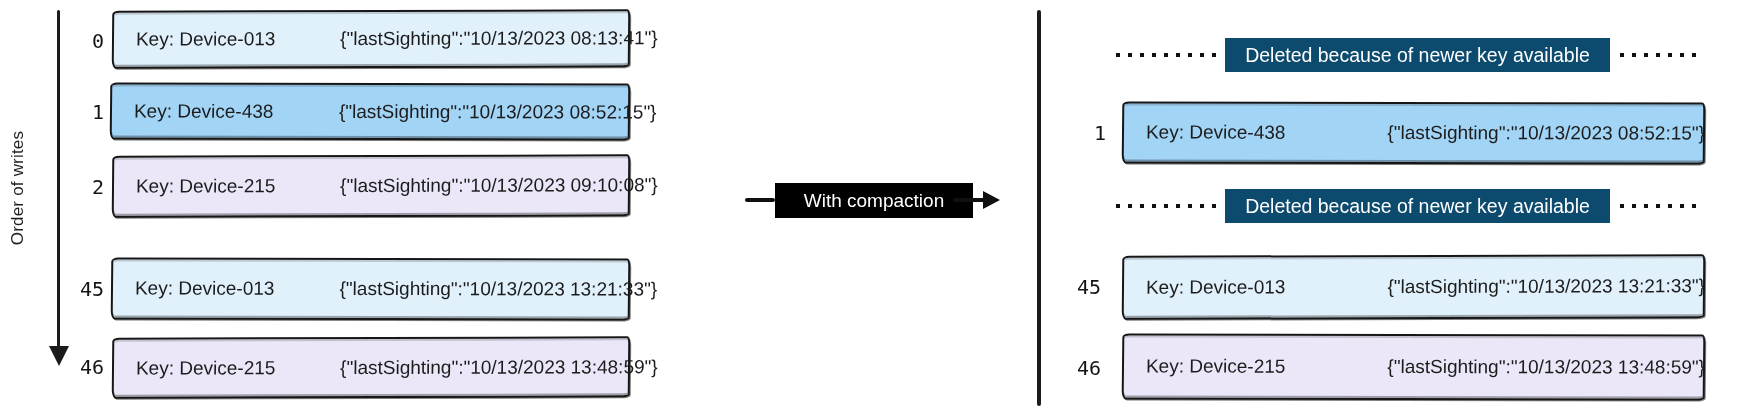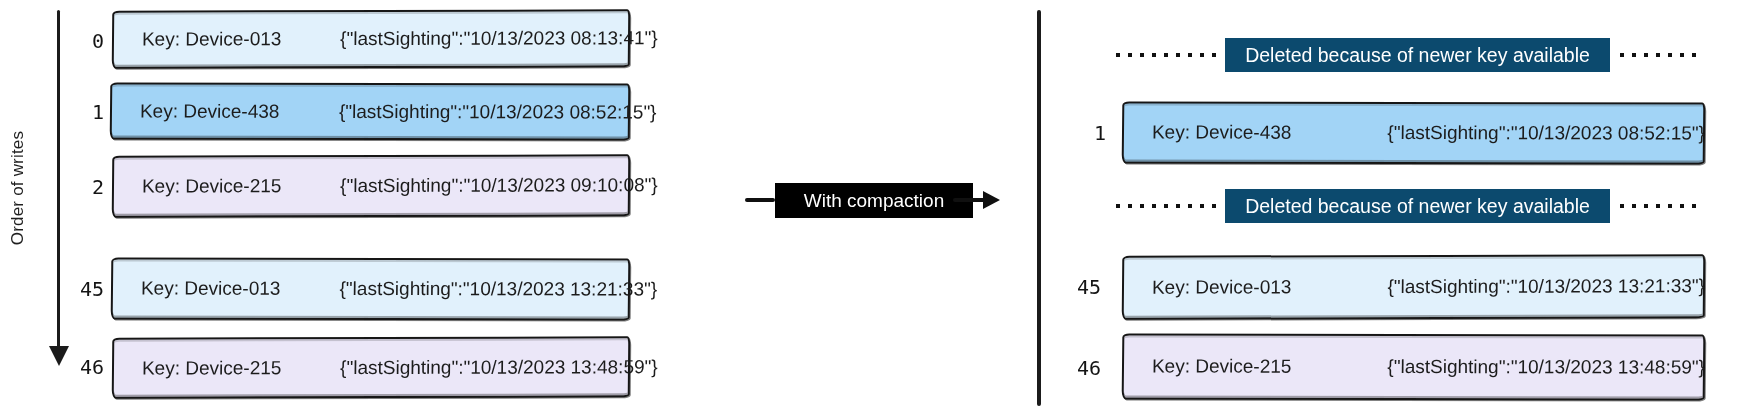--- a/index.html
+++ b/index.html
@@ -15,21 +15,21 @@
     transform:rotate(-90deg);font-size:17px;color:#1f1f1f;letter-spacing:.2px;}
   
   .order-num{position:absolute;width:46px;text-align:right;font-family:"DejaVu Sans Mono", monospace;
     font-size:20px;color:#141414;line-height:22px;}
   
   .record{position:absolute;border:2.5px solid #161616;box-sizing:border-box;
     border-radius:7px 3px 9px 4px / 4px 8px 3px 9px;
     box-shadow:inset 0 -2px 0 rgba(20,20,20,.35), inset 0 2px 0 rgba(20,20,20,.18), 1px 1px 0 rgba(20,20,20,.55);}
   .rec-skew-a{transform:rotate(-0.15deg) skewX(-0.7deg);}
   .rec-skew-b{transform:rotate(0.12deg) skewX(-0.5deg);}
-  .rec-key{position:absolute;left:22px;top:50%;transform:translateY(-50%);font-size:19px;white-space:nowrap;margin-left:6px;}
+  .rec-key{position:absolute;left:22px;top:50%;transform:translateY(-50%);font-size:19px;white-space:nowrap;}
   .rec-val{position:absolute;left:44%;top:50%;transform:translateY(-50%);font-size:19px;white-space:nowrap;}
   .rec-val-right{left:45.5%;}
   
   .conn-line{position:absolute;height:4px;background:#101010;border-radius:2px;}
   .conn-box{position:absolute;left:775px;top:183px;width:198px;height:35px;background:#000000;color:#ffffff;
     display:flex;align-items:center;justify-content:center;font-size:19px;}
   .conn-arrowhead{position:absolute;left:983px;top:191px;width:0;height:0;
     border-top:9px solid transparent;border-bottom:9px solid transparent;border-left:17px solid #101010;}
   
   .right-vline{position:absolute;left:1037px;top:10px;width:3.5px;height:396px;background:#1b1b1b;border-radius:2px;}

